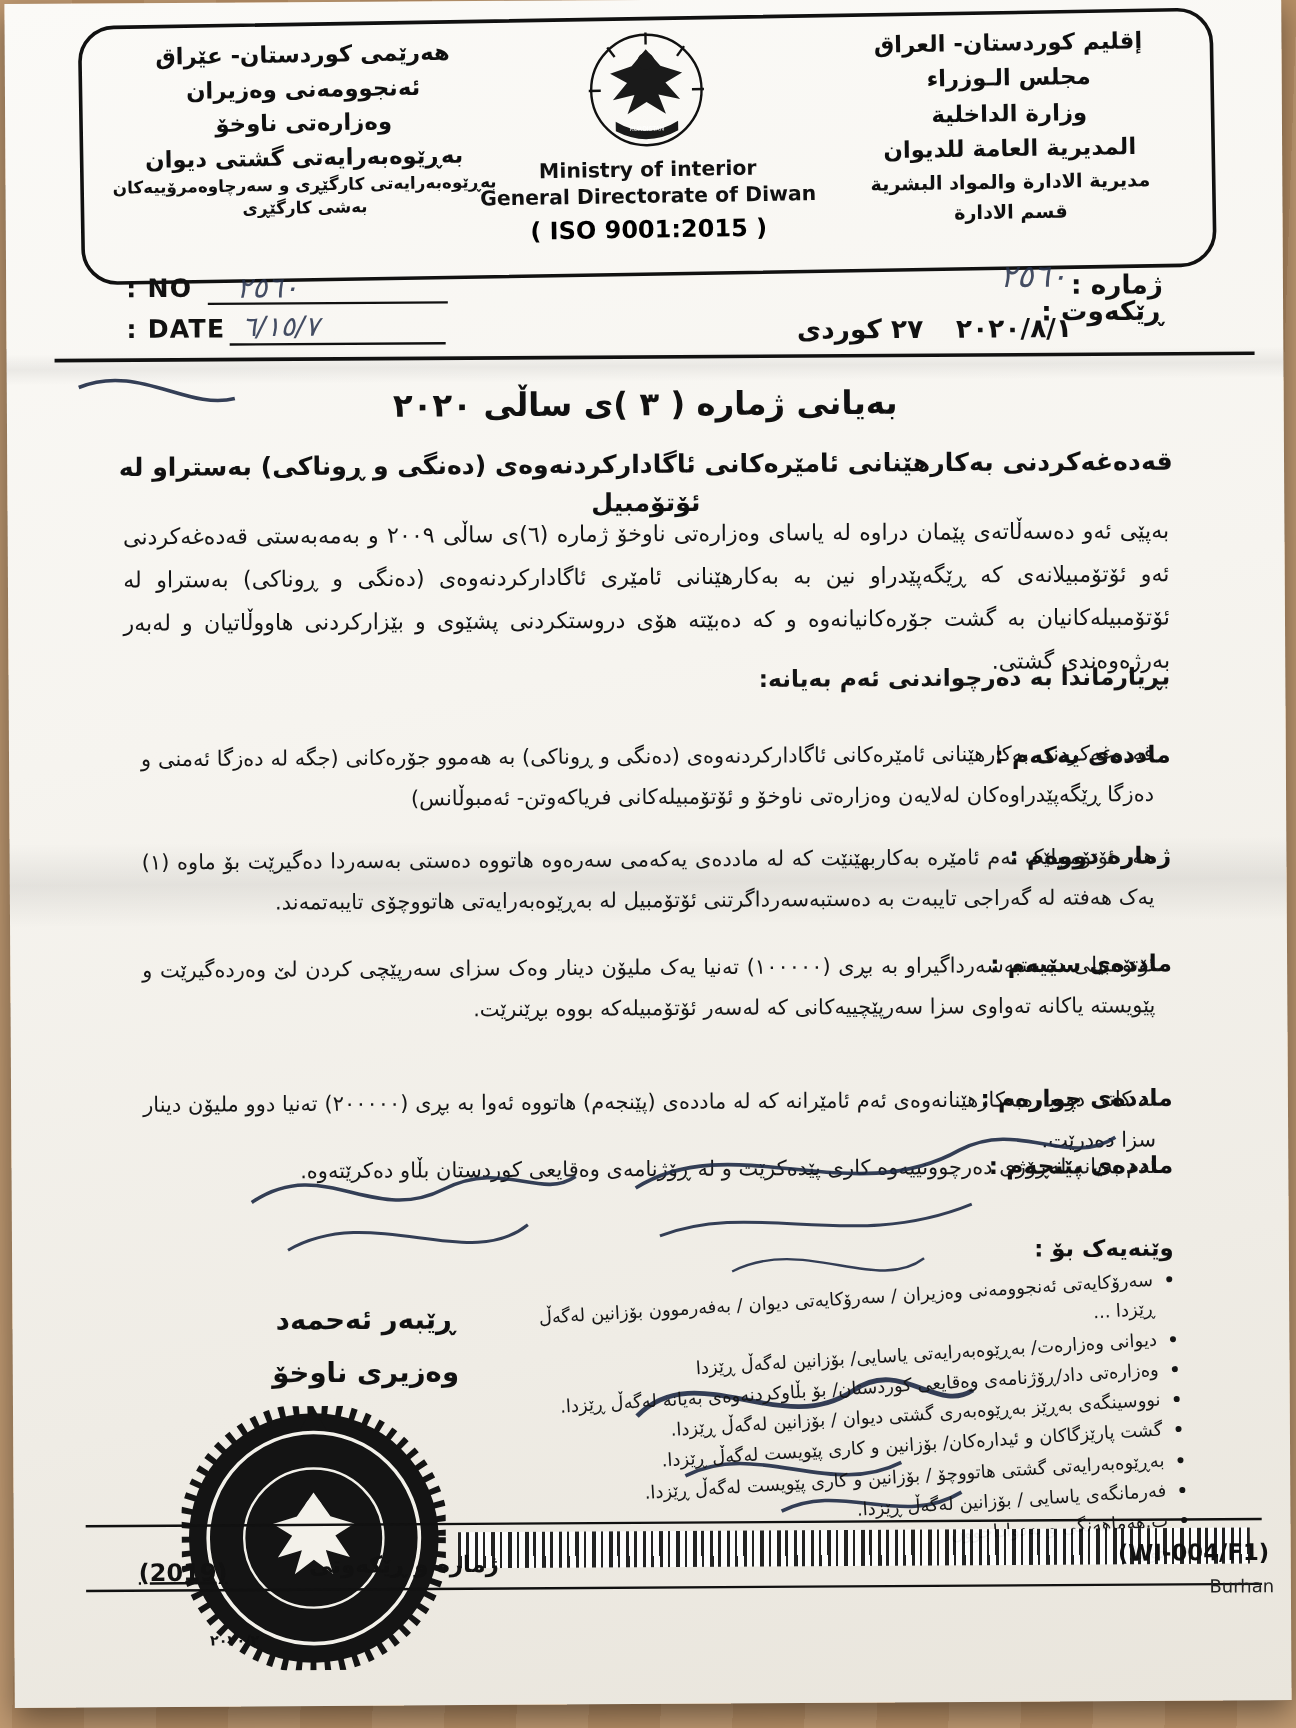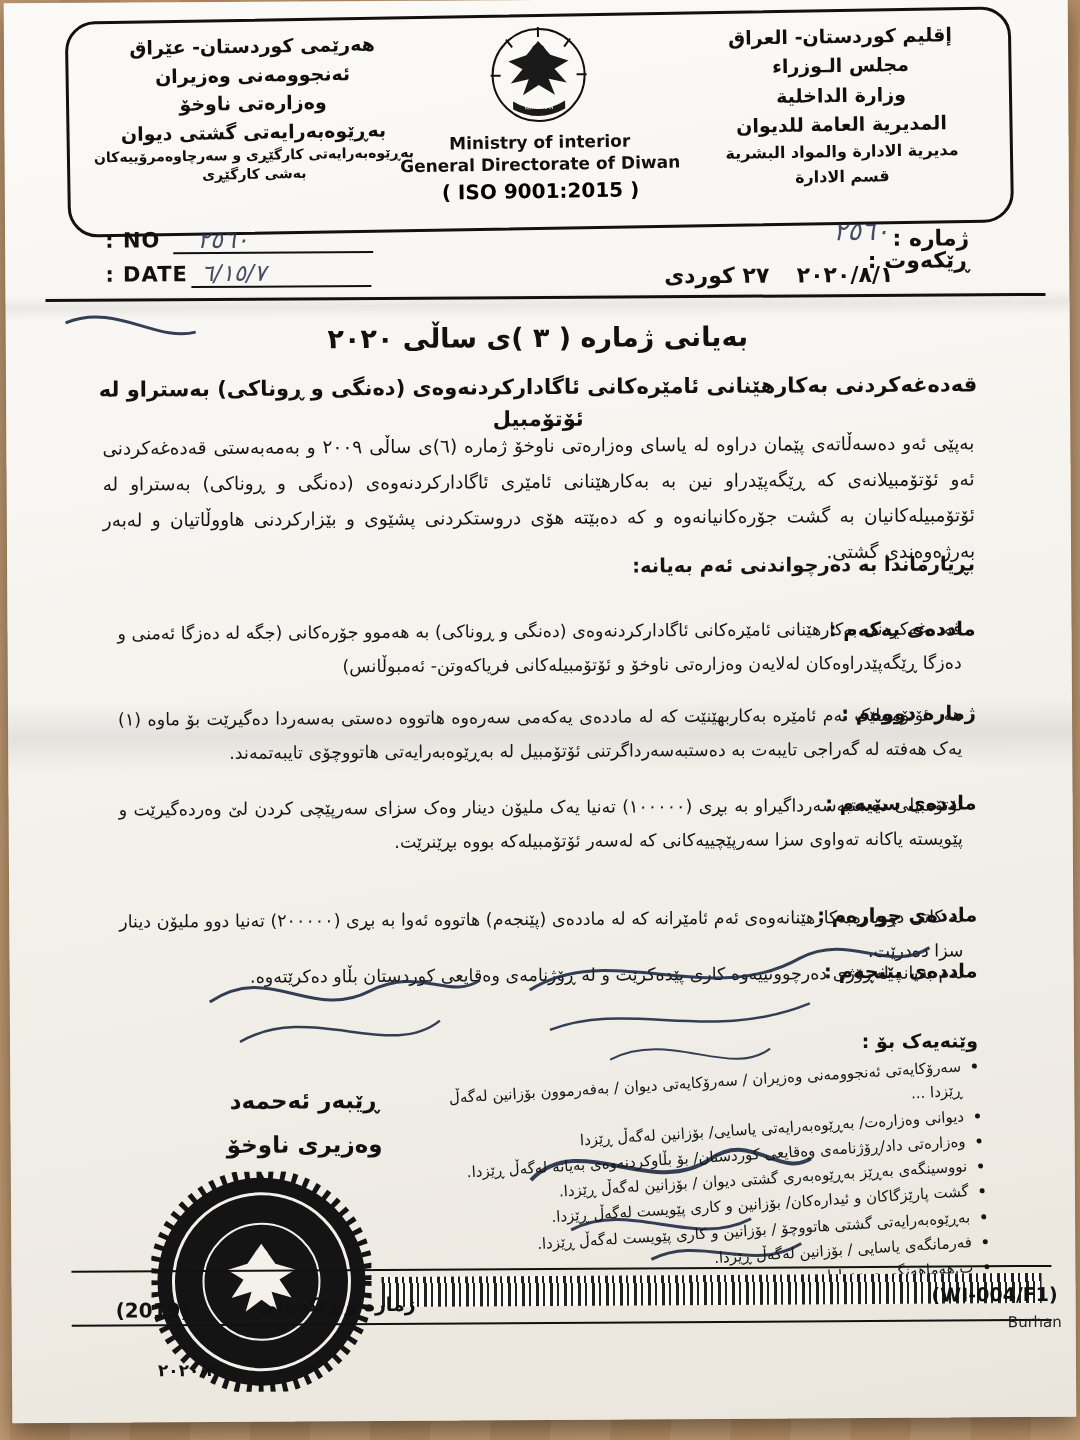--- a/index.html
+++ b/index.html
@@ -108,22 +108,22 @@
   }
   .sig-role{
     position:absolute;right:620px;top:1130px;width:300px;text-align:center;
     font-size:23px;font-weight:bold;color:#111;
   }
 
   
   .footer-rule{position:absolute;left:60px;width:980px;height:2px;background:#111;}
   .footer-left{position:absolute;left:86px;font-size:19px;font-weight:bold;color:#111;}
   .footer-right{position:absolute;right:120px;font-size:19px;font-weight:bold;color:#111;}
-  .footer-code{position:absolute;left:80px;font-size:20px;font-weight:bold;color:#111;}
-  .footer-date{position:absolute;right:120px;font-size:17px;font-weight:bold;color:#111;}
+  .footer-code{position:absolute;left:80px;font-size:20px;font-weight:bold;color:#111;text-decoration:underline;}
+  .footer-date{position:absolute;right:120px;font-size:12px;font-weight:bold;color:#111;}
   .watermark-name{position:absolute;right:14px;bottom:86px;font-size:15px;color:#222;}
 
   
   .barstrip{
     position:absolute;left:370px;top:1276px;width:660px;height:30px;
     background:repeating-linear-gradient(90deg,#111 0 3px,#fff 3px 7px,#111 7px 9px,#fff 9px 14px);
     opacity:.92;
   }
 
   

